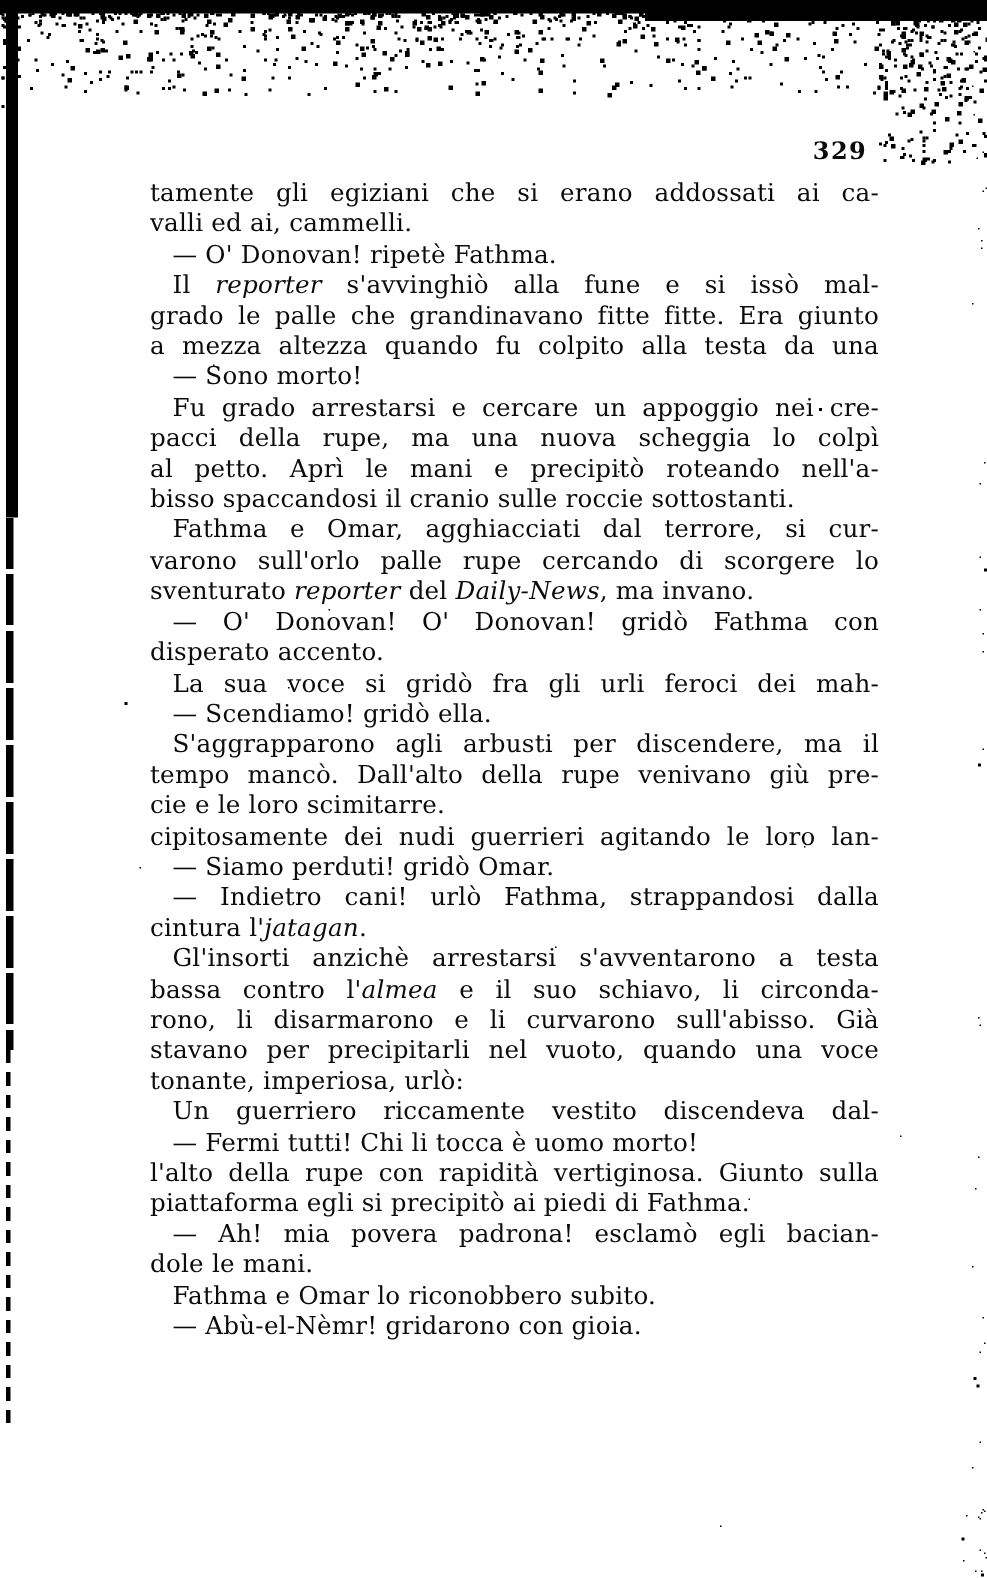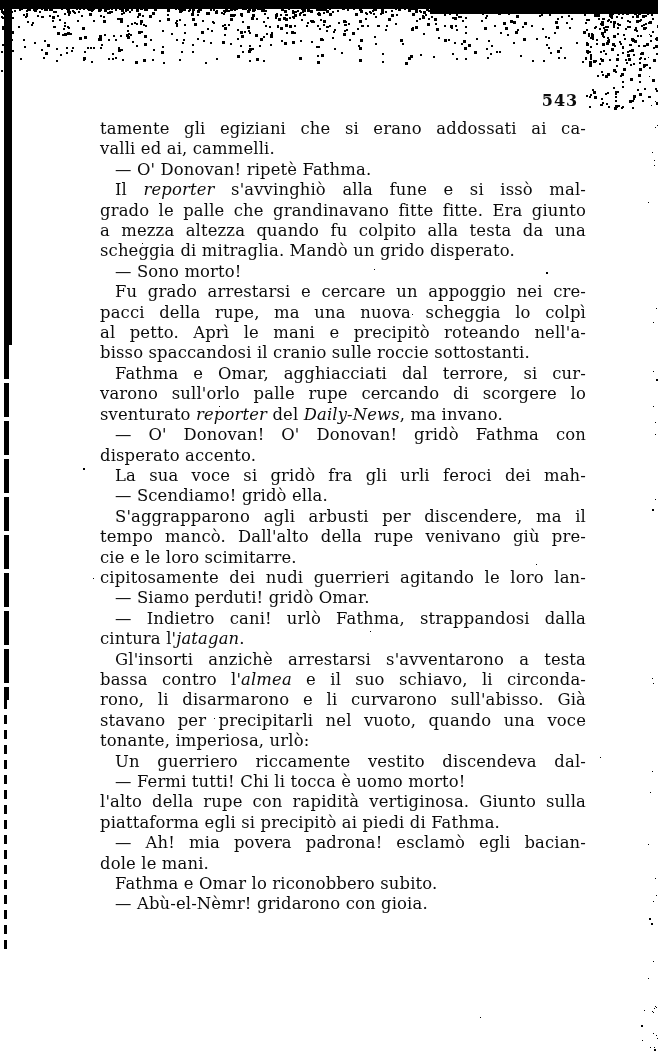--- a/index.html
+++ b/index.html
@@ -1108,29 +1108,28 @@
       <i style="left:374px;top:269px;width:1px;height:1px"></i>
       <i style="left:499px;top:799px;width:1px;height:1px"></i>
       <i style="left:370px;top:631px;width:1px;height:1px"></i>
       <i style="left:214px;top:718px;width:1px;height:1px"></i>
       <i style="left:600px;top:757px;width:1px;height:1px"></i>
       <i style="left:546px;top:272px;width:2px;height:2px"></i>
       <i style="left:142px;top:243px;width:1px;height:1px"></i>
       <i style="left:219px;top:406px;width:1px;height:1px"></i>
     </div>
 
-  <div class="page-number">543</div>
+  <div class="page-number">329</div>
   <div class="text-block" id="text-block">
       <div class="line jst"><span>tamente gli egiziani che si erano addossati ai ca-</span></div>
       <div class="line"><span>valli ed ai, cammelli.</span></div>
       <div class="line ind"><span>— O' Donovan! ripetè Fathma.</span></div>
       <div class="line ind jst"><span>Il </span><span class="it">reporter</span><span> s'avvinghiò alla fune e si issò mal-</span></div>
       <div class="line jst"><span>grado le palle che grandinavano fitte fitte. Era giunto</span></div>
       <div class="line jst"><span>a mezza altezza quando fu colpito alla testa da una</span></div>
-      <div class="line"><span>scheggia di mitraglia. Mandò un grido disperato.</span></div>
       <div class="line ind"><span>— Sono morto!</span></div>
       <div class="line ind jst"><span>Fu grado arrestarsi e cercare un appoggio nei cre-</span></div>
       <div class="line jst"><span>pacci della rupe, ma una nuova scheggia lo colpì</span></div>
       <div class="line jst"><span>al petto. Aprì le mani e precipitò roteando nell'a-</span></div>
       <div class="line"><span>bisso spaccandosi il cranio sulle roccie sottostanti.</span></div>
       <div class="line ind jst"><span>Fathma e Omar, agghiacciati dal terrore, si cur-</span></div>
       <div class="line jst"><span>varono sull'orlo palle rupe cercando di scorgere lo</span></div>
       <div class="line"><span>sventurato </span><span class="it">reporter</span><span> del </span><span class="it">Daily-News</span><span>, ma invano.</span></div>
       <div class="line ind jst"><span>— O' Donovan! O' Donovan! gridò Fathma con</span></div>
       <div class="line"><span>disperato accento.</span></div>

